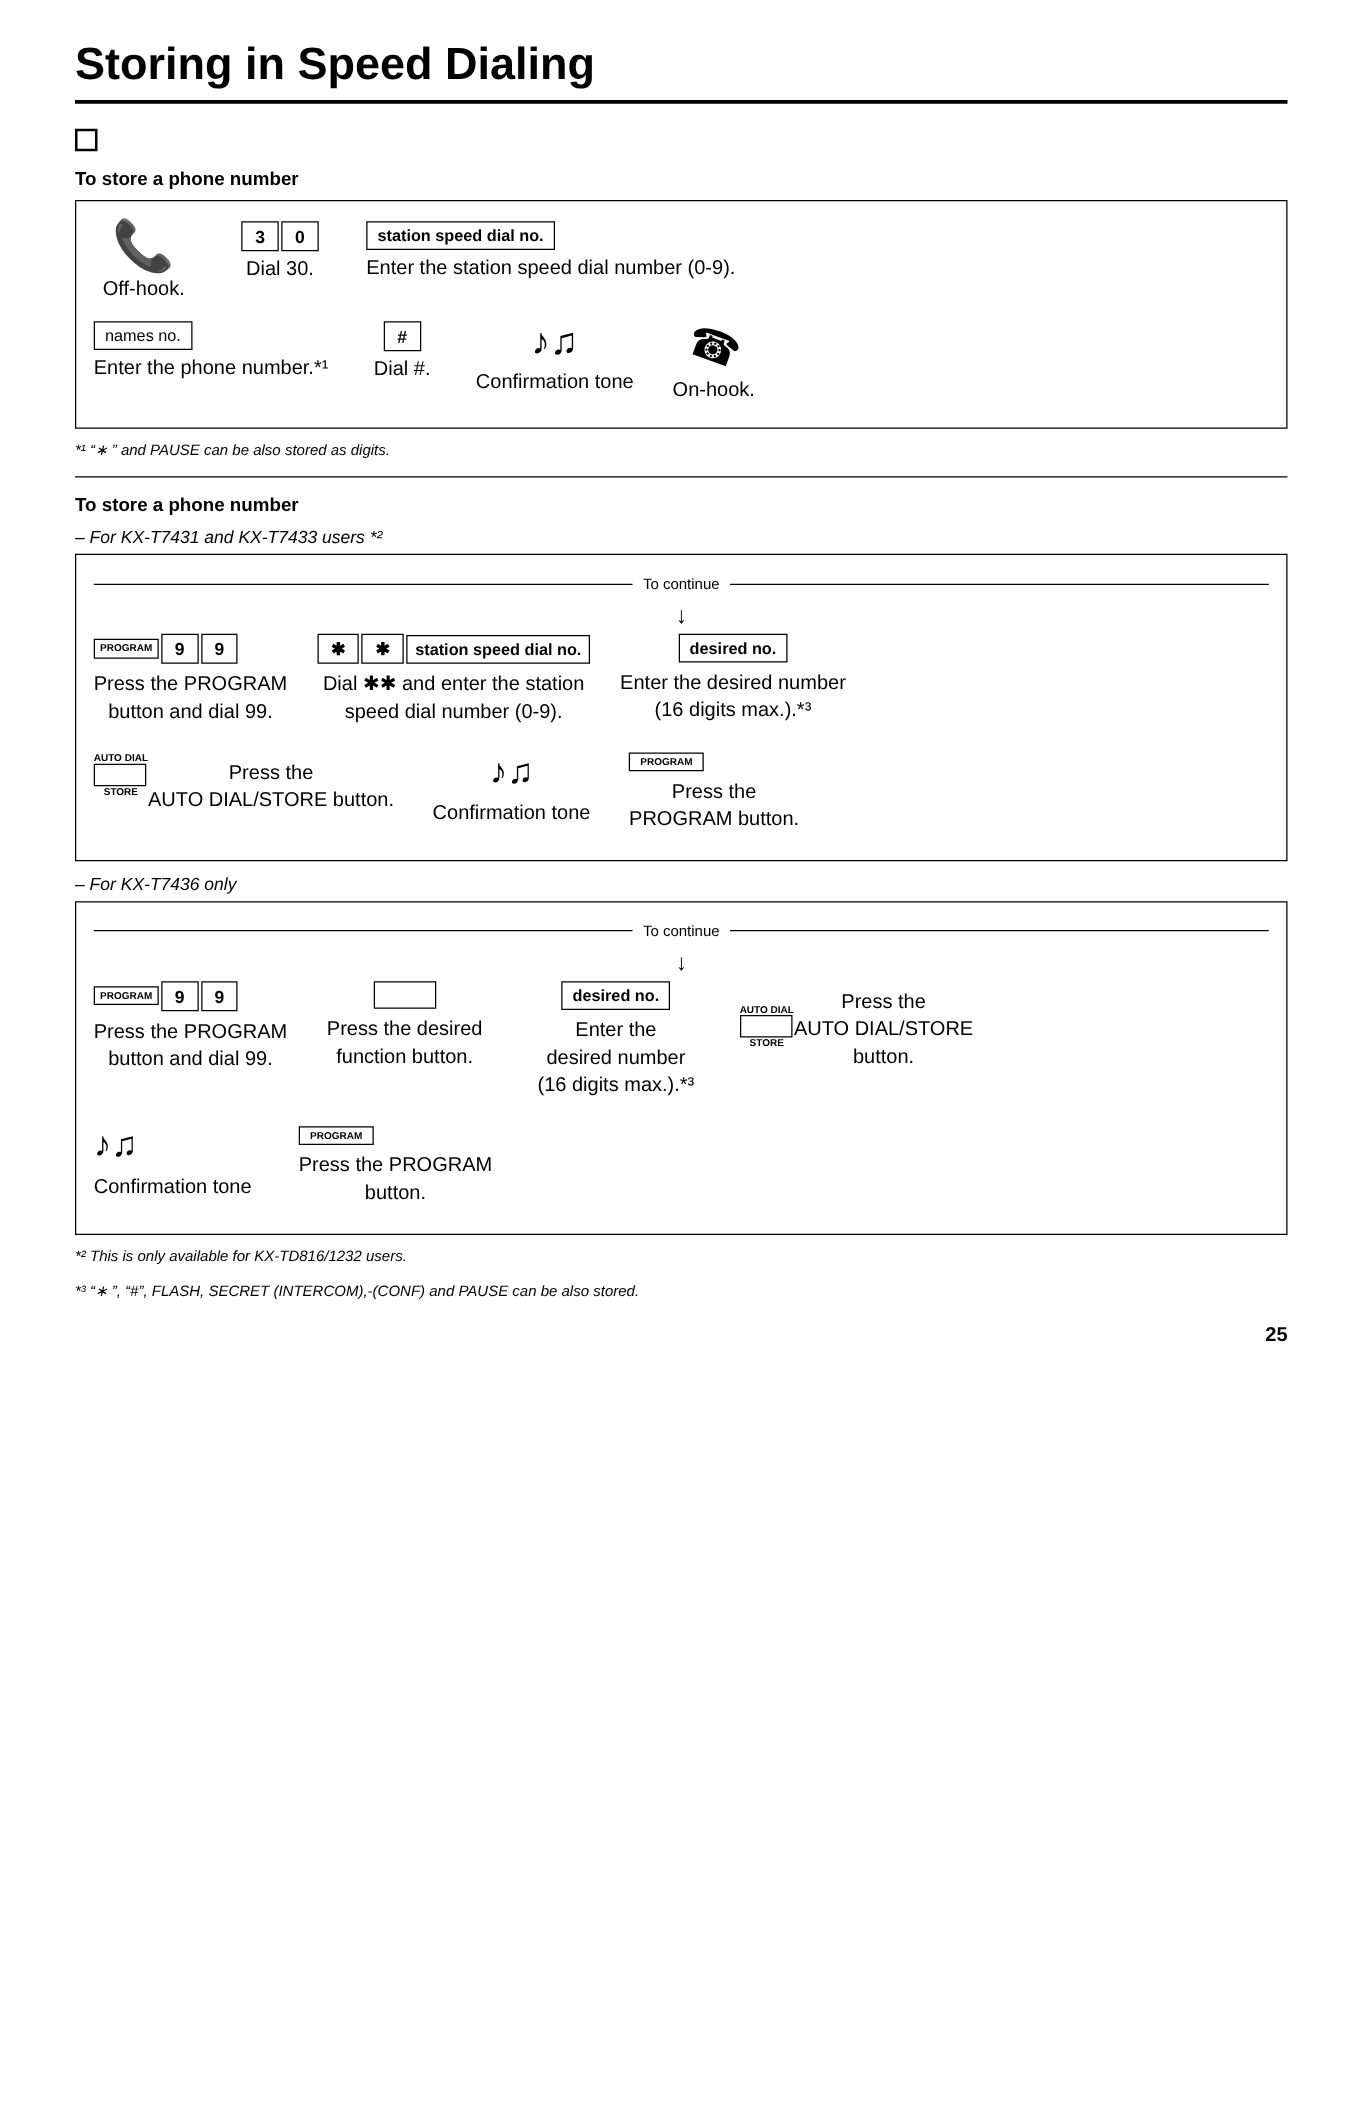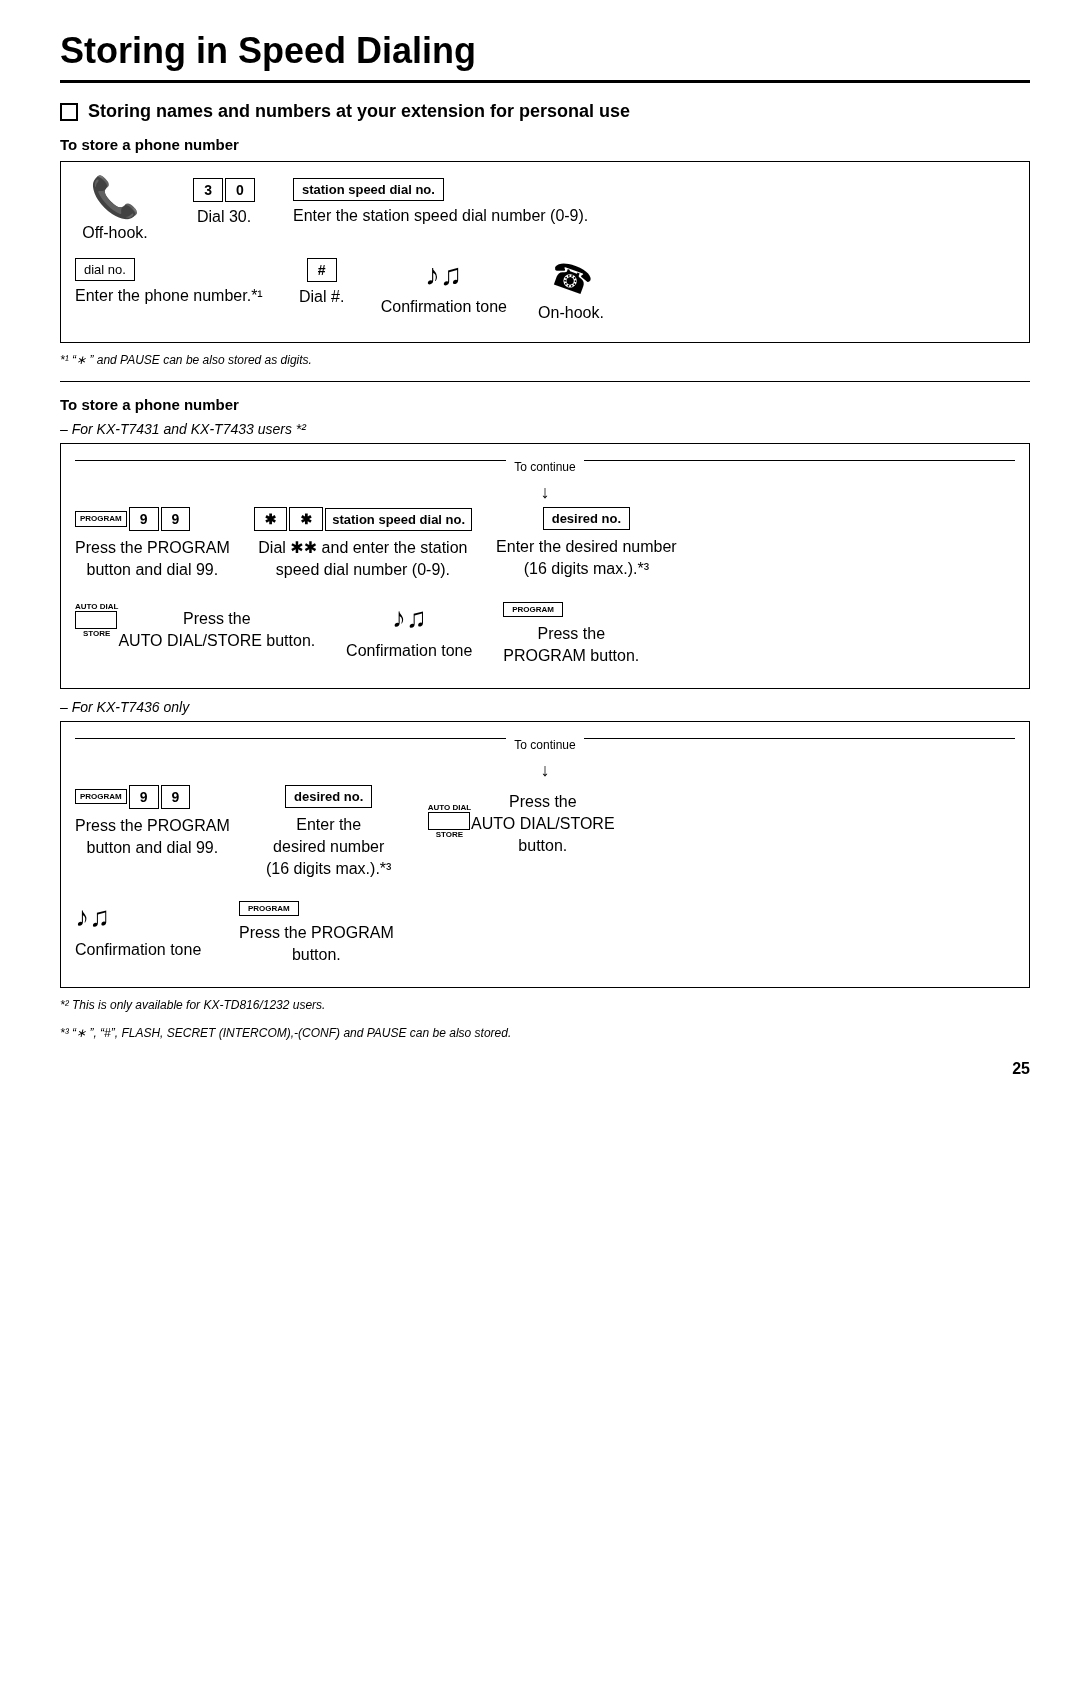--- a/index.html
+++ b/index.html
@@ -103,21 +103,21 @@
       margin: 6px 0 14px 0;
     }
     .italic-heading {
       font-style: italic;
       font-family: Arial, sans-serif;
       font-size: 14px;
       margin-bottom: 6px;
     }
     .to-continue-row {
       display: flex;
-      align-items: flex-start;
+      align-items: center;
       justify-content: center;
       margin-bottom: 8px;
       position: relative;
     }
     .to-continue-line {
       height: 1px;
       background: #000;
       flex: 1;
     }
     .to-continue-text {
@@ -157,21 +157,20 @@
       display: inline-block;
     }
   </style>
 </head>
 <body>
 
 <div class="page-title">Storing in Speed Dialing</div>
 
 <div class="section-heading">
   <span class="section-icon"></span>
-  <span>Storing names and numbers at your extension for personal use</span>
 </div>
 
 <div class="subsection-heading">To store a phone number</div>
 
 <div class="instruction-box">
 
   <div class="step-row" style="align-items:flex-start; margin-bottom:16px;">
 
     <div class="step-cell" style="min-width:80px;">
       <div style="font-size:40px; line-height:1;">📞</div>
@@ -188,21 +187,21 @@
 
     <div class="step-cell" style="min-width:200px; align-items:flex-start;">
       <div class="key-box-label"><strong>station speed dial no.</strong></div>
       <div class="step-label" style="text-align:left;">Enter the station speed dial number (0-9).</div>
     </div>
   </div>
 
   <div class="step-row" style="align-items:flex-start;">
 
     <div class="step-cell" style="min-width:130px; align-items:flex-start;">
-      <div class="key-box-label">dial no.</div>
+      <div class="key-box-label">names no.</div>
       <div class="step-label" style="text-align:left;">Enter the phone number.*¹</div>
     </div>
 
     <div class="step-cell" style="min-width:70px;">
       <div class="key-box">#</div>
       <div class="step-label">Dial #.</div>
     </div>
 
     <div class="step-cell" style="min-width:120px;">
       <div style="font-size:30px; font-style:italic;">♪♫</div>
@@ -296,20 +295,24 @@
 
     <div class="step-cell" style="min-width:150px; align-items:flex-start;">
       <div class="keys-inline">
         <div style="border:1.5px solid #000; padding:1px 4px; font-size:8px; font-family:Arial,sans-serif; font-weight:bold; display:inline-block; text-align:center; line-height:1.4;">PROGRAM</div>
         <span class="key-box">9</span>
         <span class="key-box">9</span>
       </div>
       <div class="step-desc">Press the PROGRAM<br>button and dial 99.</div>
     </div>
 
+    <div class="step-cell" style="min-width:140px;">
+      <div class="func-button"></div>
+      <div class="step-desc">Press the desired<br>function button.</div>
+    </div>
 
     <div class="step-cell" style="min-width:150px;">
       <div class="key-box-label"><strong>desired no.</strong></div>
       <div class="step-desc">Enter the<br>desired number<br>(16 digits max.).*³</div>
     </div>
 
     <div class="step-cell icon-autodial" style="min-width:130px;">
       <div>
         <div style="font-size:8px; font-family:Arial,sans-serif; font-weight:bold; text-align:center;">AUTO DIAL</div>
         <div style="border:1.5px solid #000; width:42px; height:18px; display:flex; align-items:center; justify-content:center;"></div>

